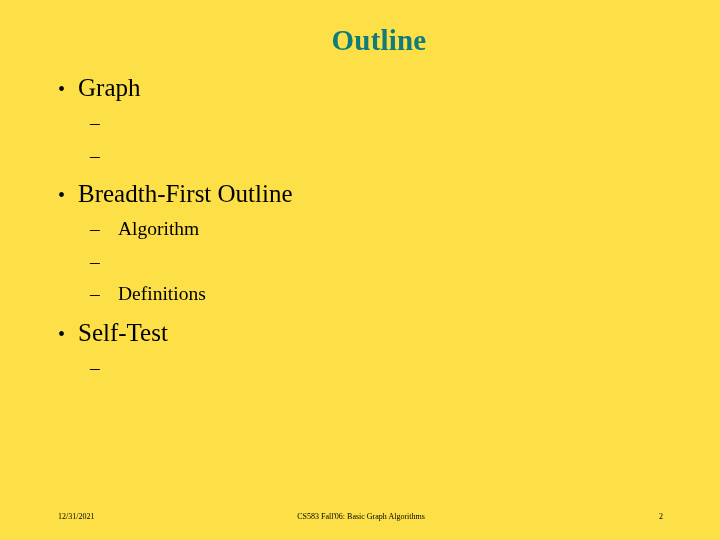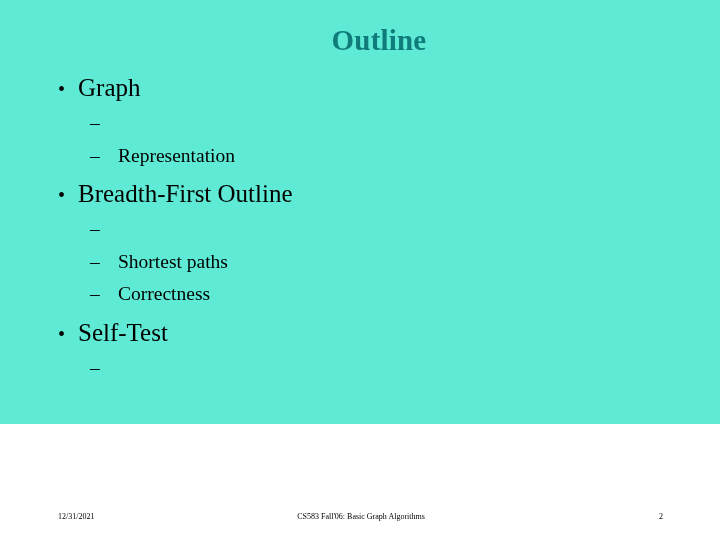--- a/index.html
+++ b/index.html
@@ -9,22 +9,22 @@
   body {
     width: 720px;
     height: 540px;
     background: #ffffff;
     font-family: "Liberation Serif", "DejaVu Serif", serif;
     overflow: hidden;
   }
   .slide {
     position: relative;
     width: 720px;
-    height: 424px;
-    background: #5eead4;
+    height: 540px;
+    background: #fde047;
   }
 
   
   .title-area {
     position: absolute;
     left: 50px;
     top: 18px;
     width: 640px;
     height: 46px;
     display: flex;
@@ -166,39 +166,38 @@
     <div class="group">
       <div class="lvl1">
         <span class="marker">•</span>
         <span class="txt">Graph</span>
       </div>
       <div class="lvl2">
         <span class="marker">–</span>
       </div>
       <div class="lvl2">
         <span class="marker">–</span>
-        <span class="txt">Representation</span>
       </div>
     </div>
 
     <div class="group">
       <div class="lvl1">
         <span class="marker">•</span>
         <span class="txt">Breadth-First Outline</span>
       </div>
       <div class="lvl2">
         <span class="marker">–</span>
-      </div>
-      <div class="lvl2">
-        <span class="marker">–</span>
-        <span class="txt">Shortest paths</span>
-      </div>
-      <div class="lvl2">
-        <span class="marker">–</span>
-        <span class="txt">Correctness</span>
+        <span class="txt">Algorithm</span>
+      </div>
+      <div class="lvl2">
+        <span class="marker">–</span>
+      </div>
+      <div class="lvl2">
+        <span class="marker">–</span>
+        <span class="txt">Definitions</span>
       </div>
     </div>
 
     <div class="group">
       <div class="lvl1">
         <span class="marker">•</span>
         <span class="txt">Self-Test</span>
       </div>
       <div class="lvl2">
         <span class="marker">–</span>

